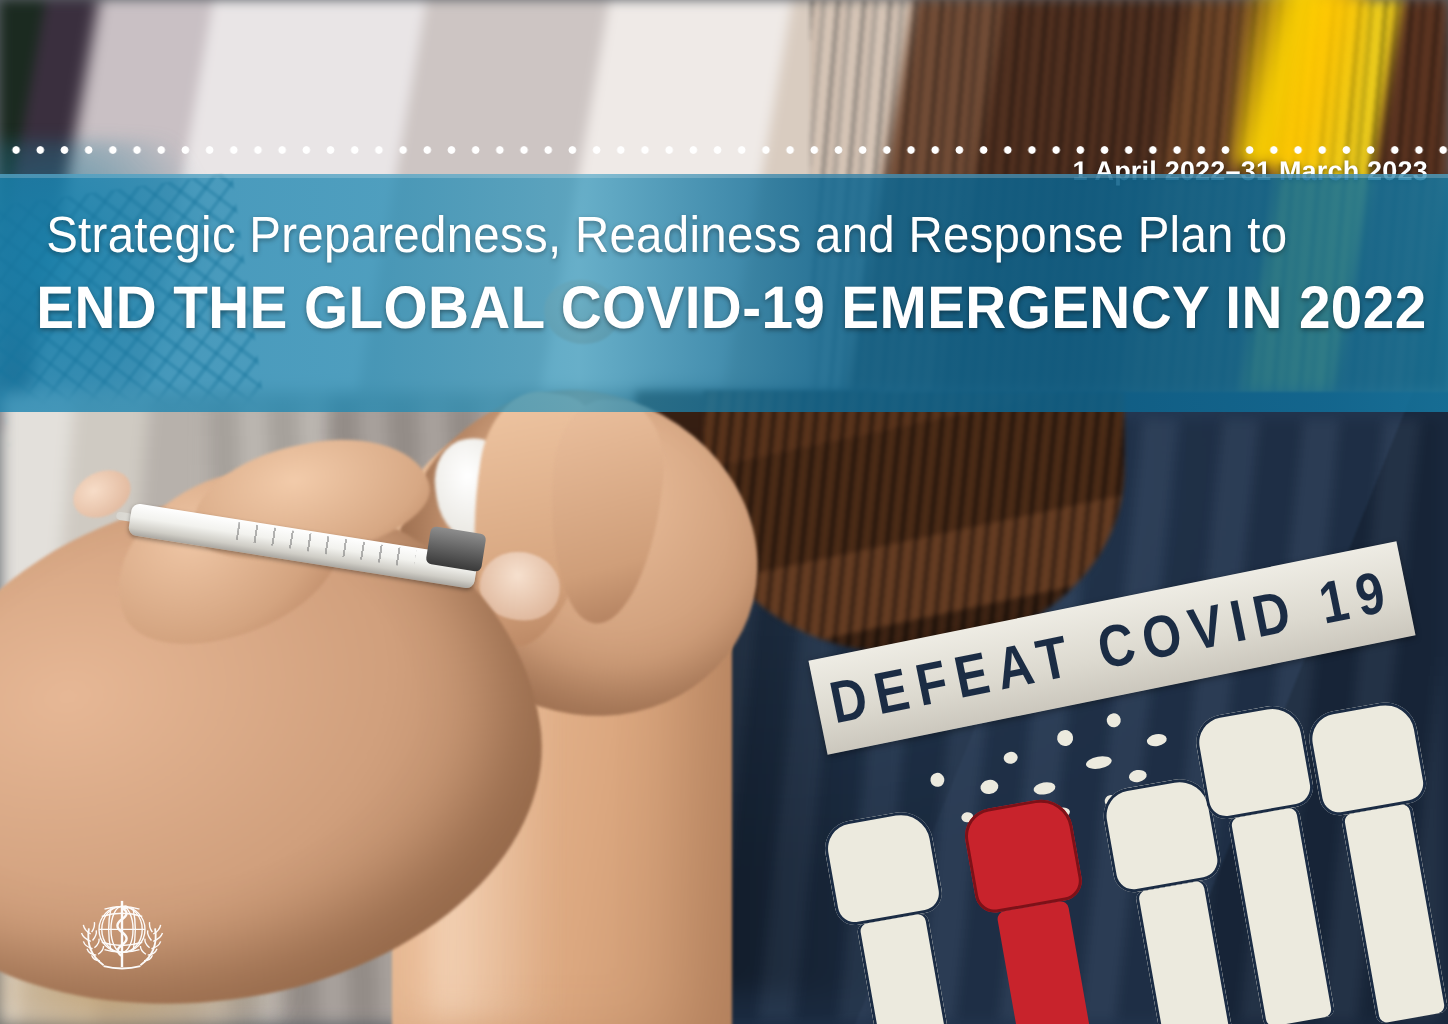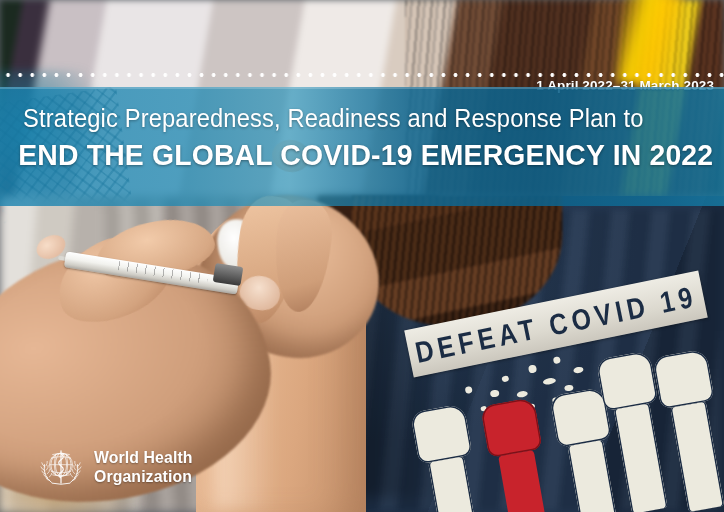--- a/index.html
+++ b/index.html
@@ -480,19 +480,15 @@
         <path d="M76 72 Q70 68 70 63"></path>
       </g>
 
       <g>
         <rect x="48.7" y="14" width="2.6" height="72" fill="#ffffff"></rect>
         <path d="M50 22 Q60 27 50 34 Q40 41 50 48 Q60 55 50 62 Q41 68 50 74" fill="none" stroke="#ffffff" stroke-width="2.6"></path>
         <path d="M50 20 q6 -3 7 2 q-4 3 -7 -2 z" fill="#ffffff"></path>
       </g>
       <path d="M30 85 Q50 90 70 85" fill="none" stroke="#ffffff" stroke-width="2"></path>
     </svg>
-    <div class="who-text">
-      <div>World Health</div>
-      <div>Organization</div>
-    </div>
   </div>
 
 </div>
 
 </body></html>

